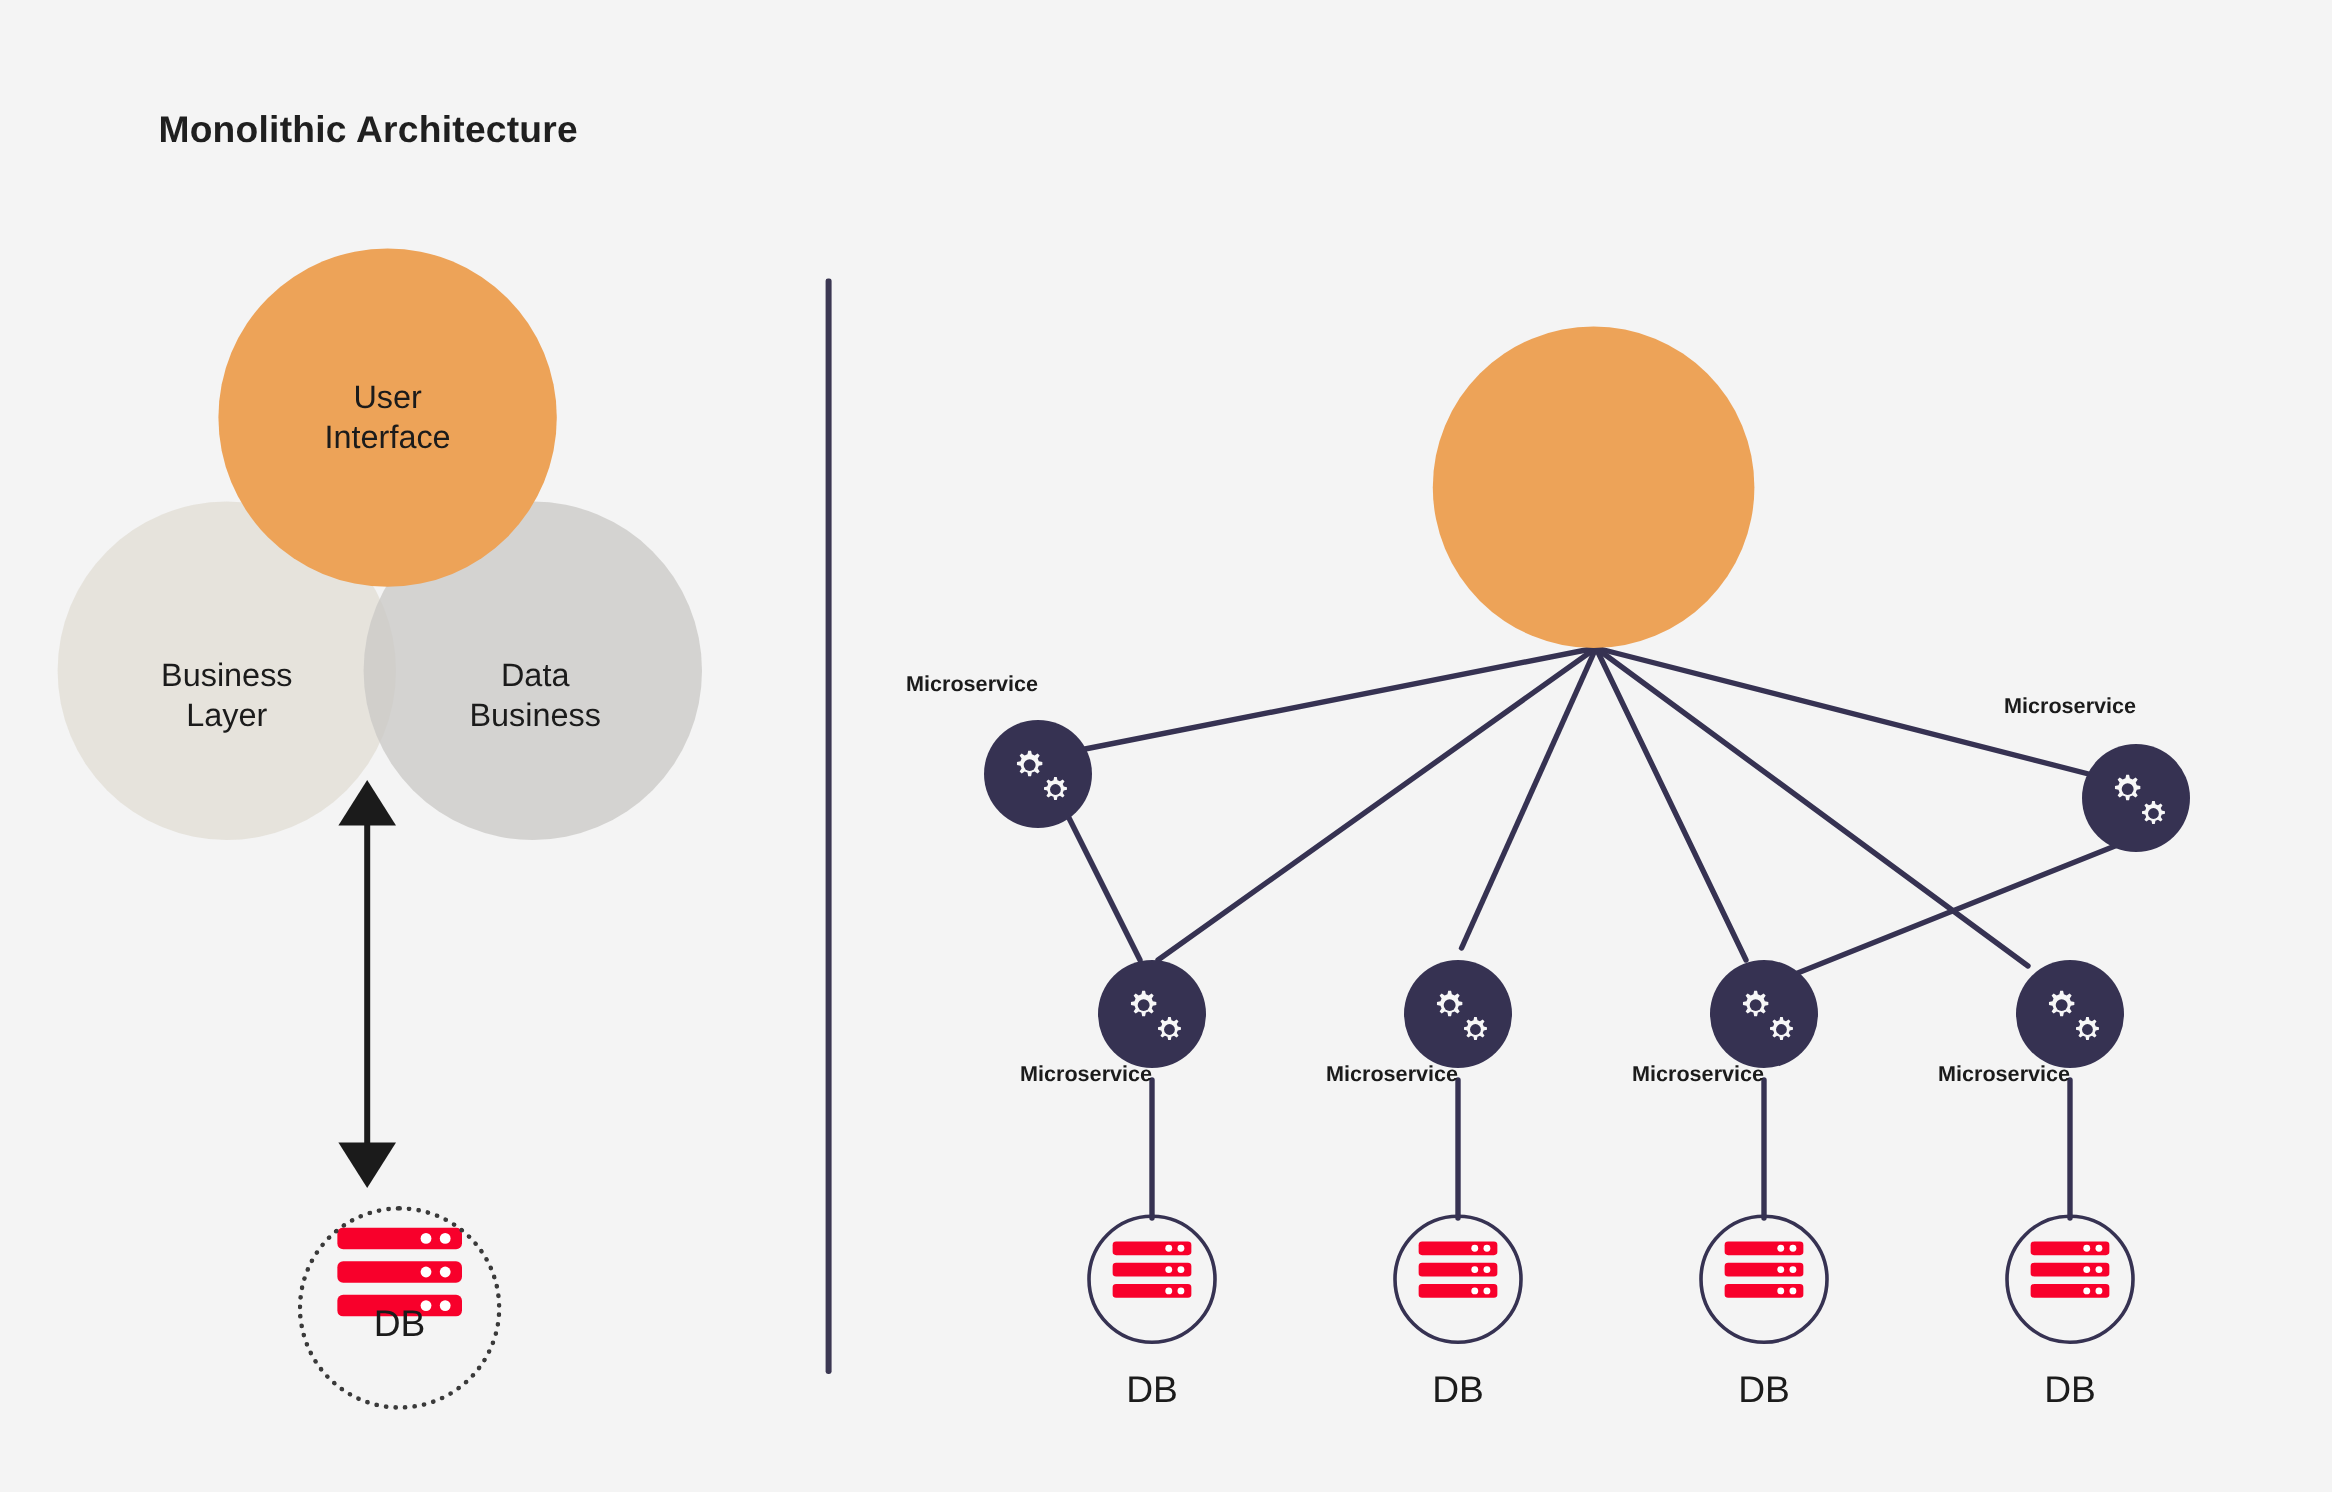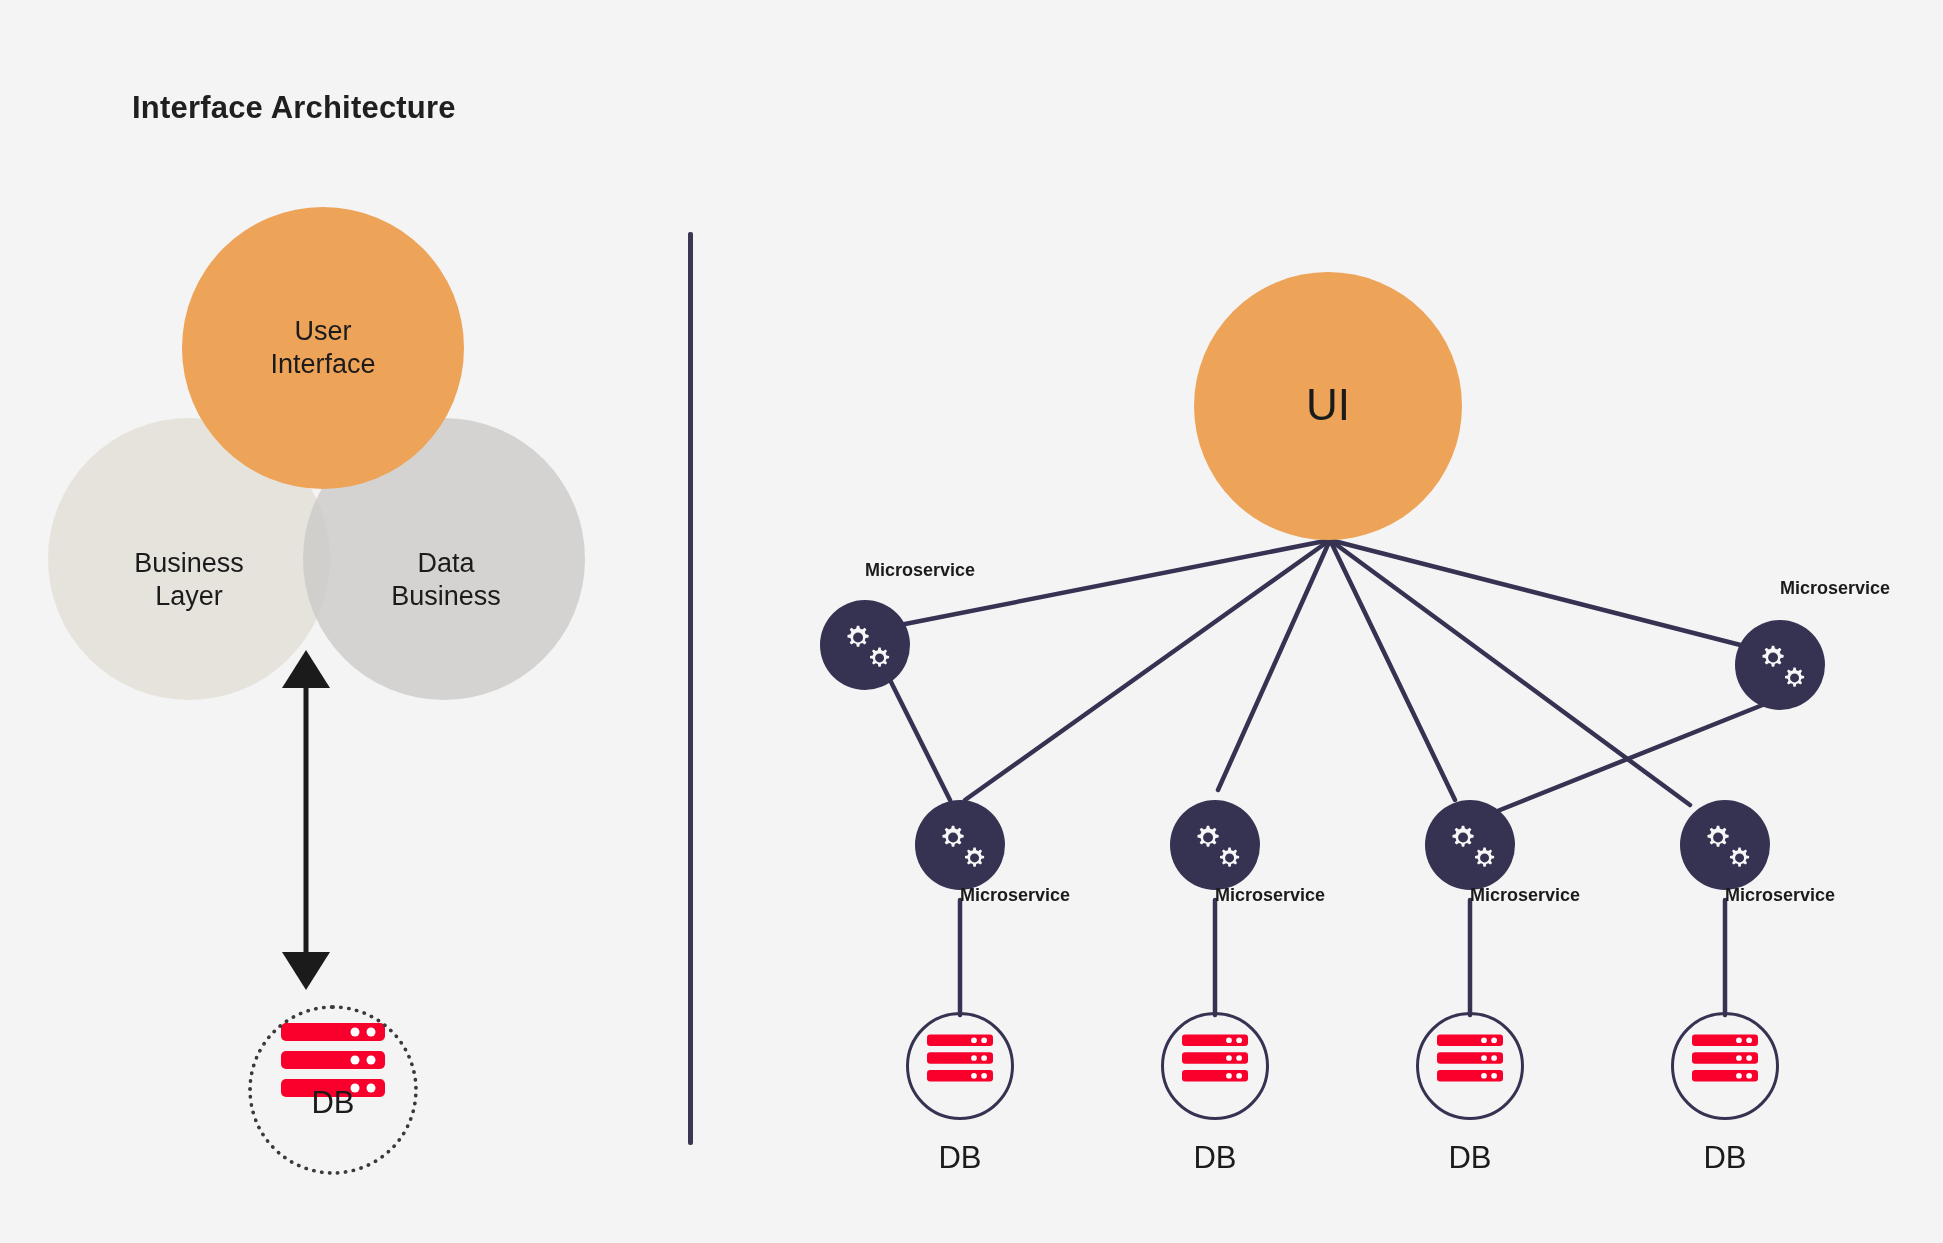--- a/index.html
+++ b/index.html
@@ -129,21 +129,21 @@
   .ms-node {
     position: absolute;
     width: 90px; height: 90px;
     border-radius: 50%;
     background: #363252;
     z-index: 4;
   }
   .ms-label {
     position: absolute;
     width: 220px;
-    text-align: right;
+    text-align: left;
     font-size: 18px;
     font-weight: 600;
     color: #1b1b1b;
     z-index: 5;
     white-space: nowrap;
   }
 
   .db-node {
     position: absolute;
     width: 108px; height: 108px;
@@ -168,21 +168,21 @@
     width: 1943px; height: 1243px;
     z-index: 1;
     pointer-events: none;
   }
 </style>
 </head>
 <body>
 
 <div id="stage">
 
-  <div class="panel-title" id="title-left">Interface Architecture</div>
+  <div class="panel-title" id="title-left">Monolithic Architecture</div>
 
   <div id="divider"></div>
 
   <div class="venn-circle" id="venn-business"></div>
   <div class="venn-circle" id="venn-data"></div>
   <div class="venn-circle" id="venn-ui"></div>
 
   <div class="venn-label" id="label-ui">User
 Interface</div>
   <div class="venn-label" id="label-business">Business
@@ -224,21 +224,20 @@
       <line x1="1775" y1="700" x2="1475" y2="820"></line>
 
       <line x1="960" y1="900" x2="960" y2="1015"></line>
       <line x1="1215" y1="900" x2="1215" y2="1015"></line>
       <line x1="1470" y1="900" x2="1470" y2="1015"></line>
       <line x1="1725" y1="900" x2="1725" y2="1015"></line>
     </g>
   </svg>
 
   <div id="ms-ui"></div>
-  <div id="ms-ui-label">UI</div>
 
   <svg width="0" height="0" style="position:absolute" aria-hidden="true">
     <defs>
       <g id="gears">
         <g fill="#f7f7f7">
           <path d="M20.5 6.2l2.6.0 .7 3.2 2.5 1.0 2.7-1.8 1.9 1.9-1.8 2.7 1.0 2.5 3.2 .7 0 2.6-3.2 .7-1.0 2.5 1.8 2.7-1.9 1.9-2.7-1.8-2.5 1.0-.7 3.2-2.6 0-.7-3.2-2.5-1.0-2.7 1.8-1.9-1.9 1.8-2.7-1.0-2.5-3.2-.7 0-2.6 3.2-.7 1.0-2.5-1.8-2.7 1.9-1.9 2.7 1.8 2.5-1.0z"></path>
           <circle cx="21.8" cy="19.2" r="5.4" fill="#363252"></circle>
           <path d="M44.0 30.0l2.4 .0 .6 2.9 2.3 .9 2.4-1.6 1.7 1.7-1.6 2.4 .9 2.3 2.9 .6 0 2.4-2.9 .6-.9 2.3 1.6 2.4-1.7 1.7-2.4-1.6-2.3 .9-.6 2.9-2.4 0-.6-2.9-2.3-.9-2.4 1.6-1.7-1.7 1.6-2.4-.9-2.3-2.9-.6 0-2.4 2.9-.6 .9-2.3-1.6-2.4 1.7-1.7 2.4 1.6 2.3-.9z"></path>
           <circle cx="45.2" cy="41.3" r="4.9" fill="#363252"></circle>
         </g>

